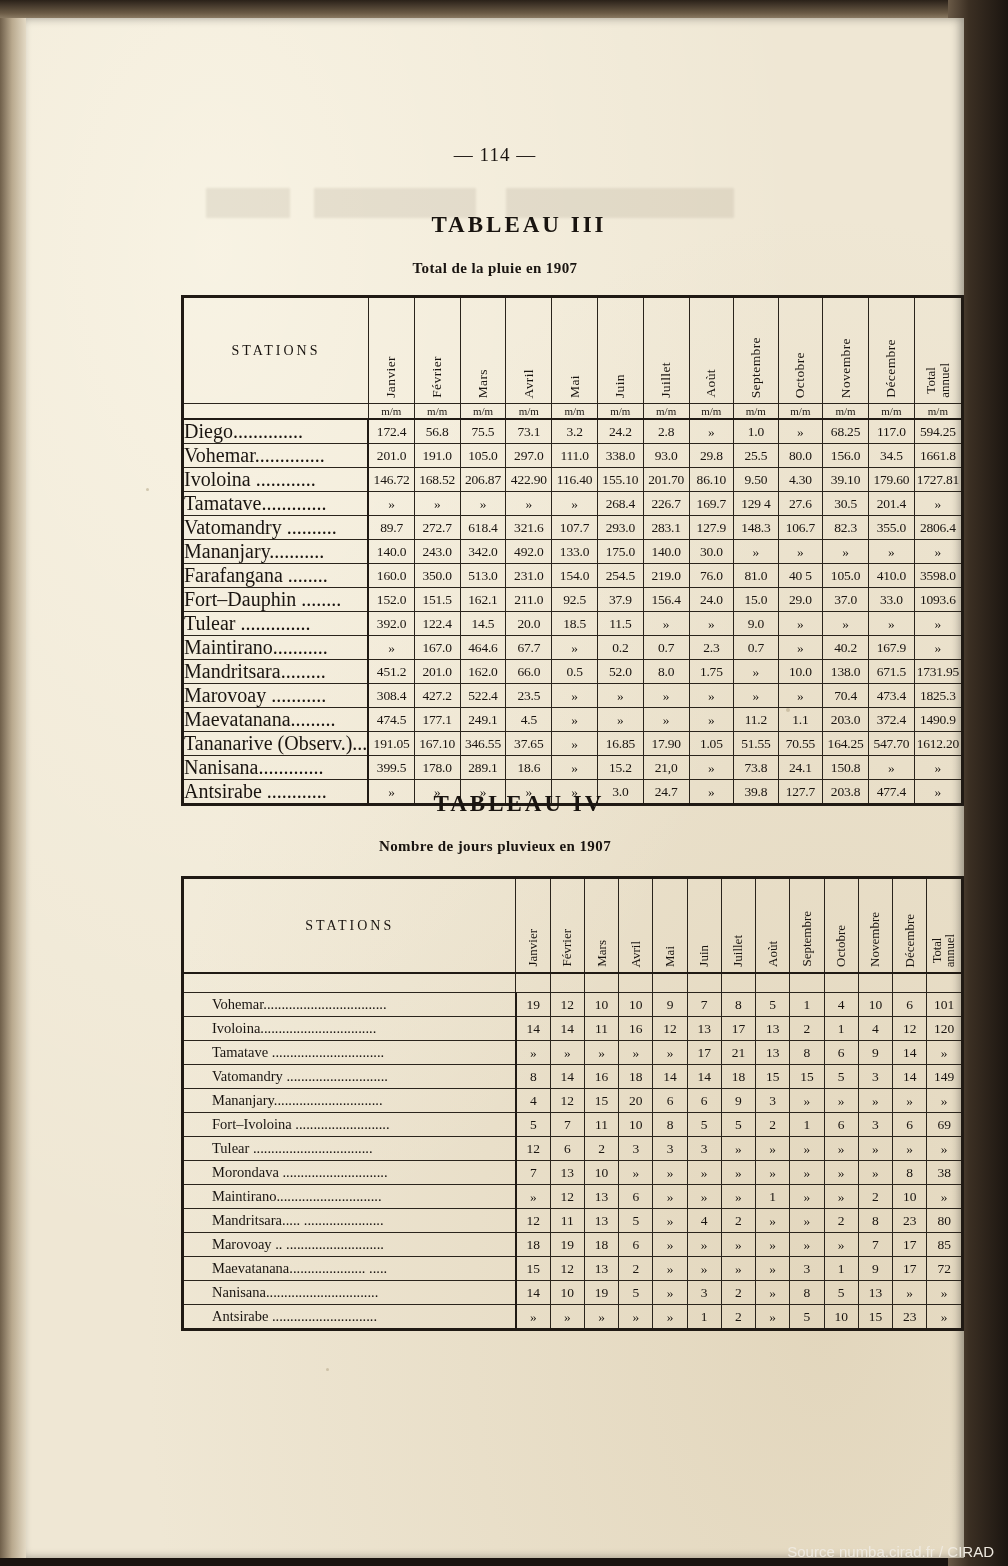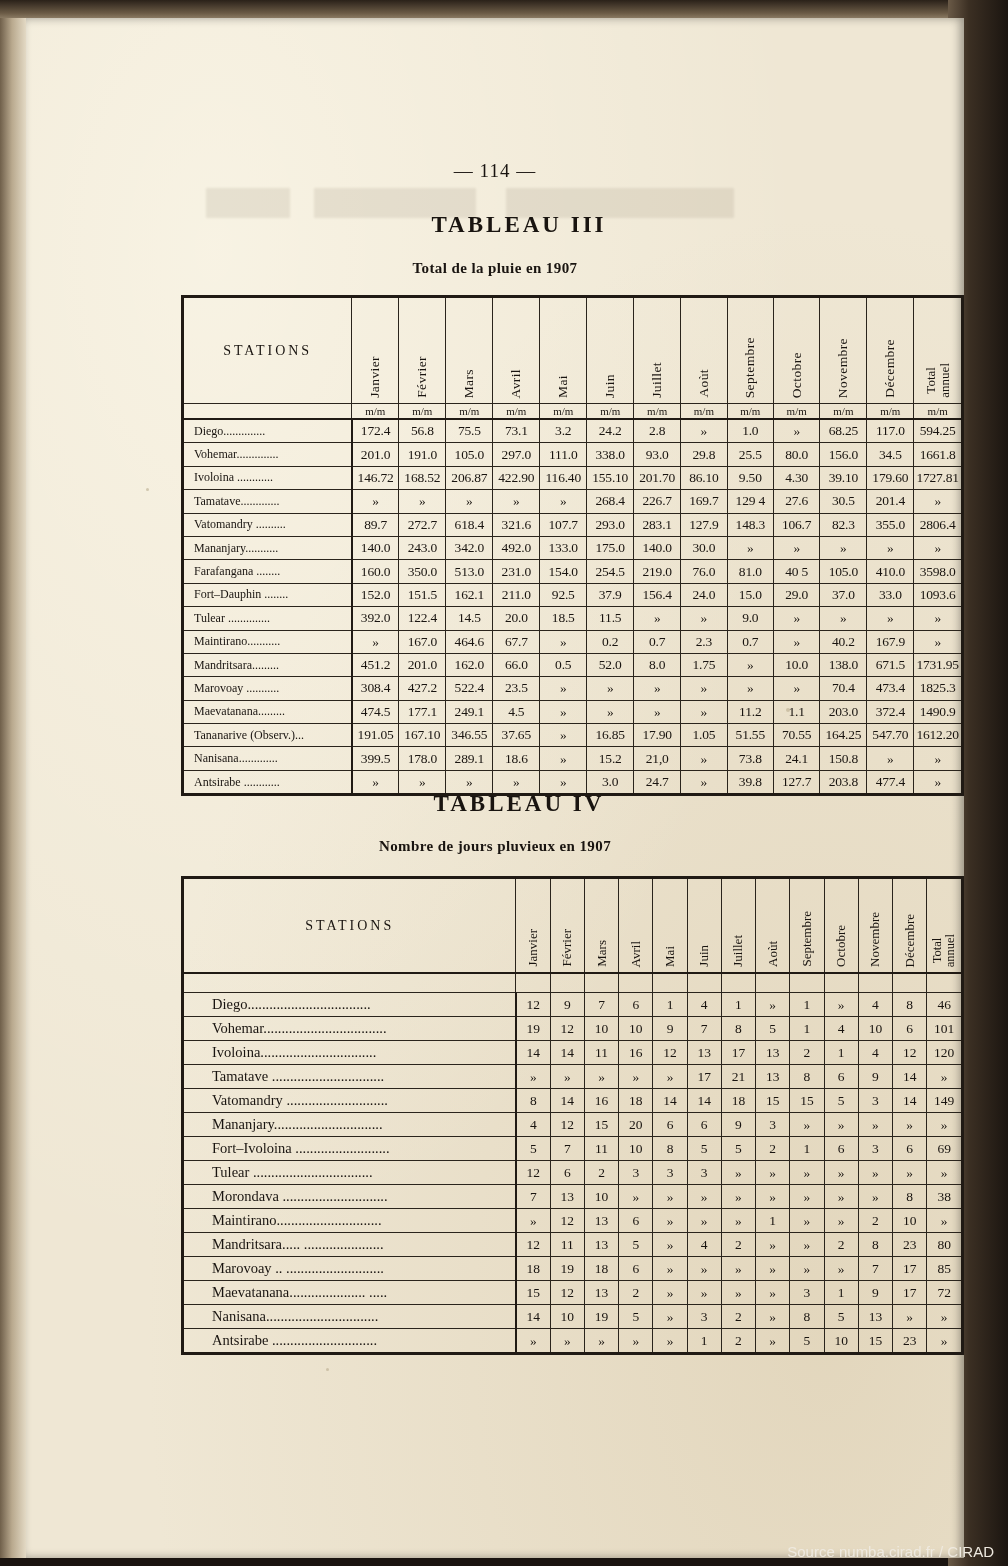--- a/index.html
+++ b/index.html
@@ -46,21 +46,21 @@
     background: linear-gradient(to right, #6f5f4a 0%, #b9a98e 40%, #efe7d4 100%);
   }
   .page-inner {
     position: absolute;
     top: 0; left: 0;
     width: 938px; height: 1540px;
     color: #191410;
   }
   .folio {
     position: absolute;
-    top: 142px;
+    top: 126px;
     width: 938px;
     text-align: center;
     font-size: 19px;
     letter-spacing: 1px;
   }
   .tbl-title {
     position: absolute;
     width: 938px;
     text-align: center;
     font-family: Liberation Serif, serif;
@@ -141,22 +141,21 @@
   #t3 .unit {
     height: 14px;
     text-align: center;
     font-size: 11px;
     line-height: 12px;
     border-top: 1px solid #2a241c;
     border-bottom: 2px solid #201a14;
   }
   #t3 td.sta {
     height: 22.4px;
-    font-size: 12px;
-    padding-left: 10px;
+    font-size: 20px;
     white-space: nowrap;
     overflow: hidden;
     border-right: 2px solid #201a14;
   }
   #t3 td.num {
     height: 22.4px;
     text-align: center;
     font-size: 13.5px;
     letter-spacing: -0.2px;
   }
@@ -609,36 +608,20 @@
             <td></td>
             <td></td>
             <td></td>
             <td></td>
             <td></td>
             <td></td>
             <td></td>
             <td class="outer-r"></td>
           </tr>
           <tr>
-            <td class="sta outer-l">Diego..................................</td>
-            <td class="num">12</td>
-            <td class="num">9</td>
-            <td class="num">7</td>
-            <td class="num">6</td>
-            <td class="num">1</td>
-            <td class="num">4</td>
-            <td class="num">1</td>
-            <td class="num">»</td>
-            <td class="num">1</td>
-            <td class="num">»</td>
-            <td class="num">4</td>
-            <td class="num">8</td>
-            <td class="num outer-r">46</td>
-          </tr>
-          <tr>
             <td class="sta outer-l">Vohemar..................................</td>
             <td class="num">19</td>
             <td class="num">12</td>
             <td class="num">10</td>
             <td class="num">10</td>
             <td class="num">9</td>
             <td class="num">7</td>
             <td class="num">8</td>
             <td class="num">5</td>
             <td class="num">1</td>

